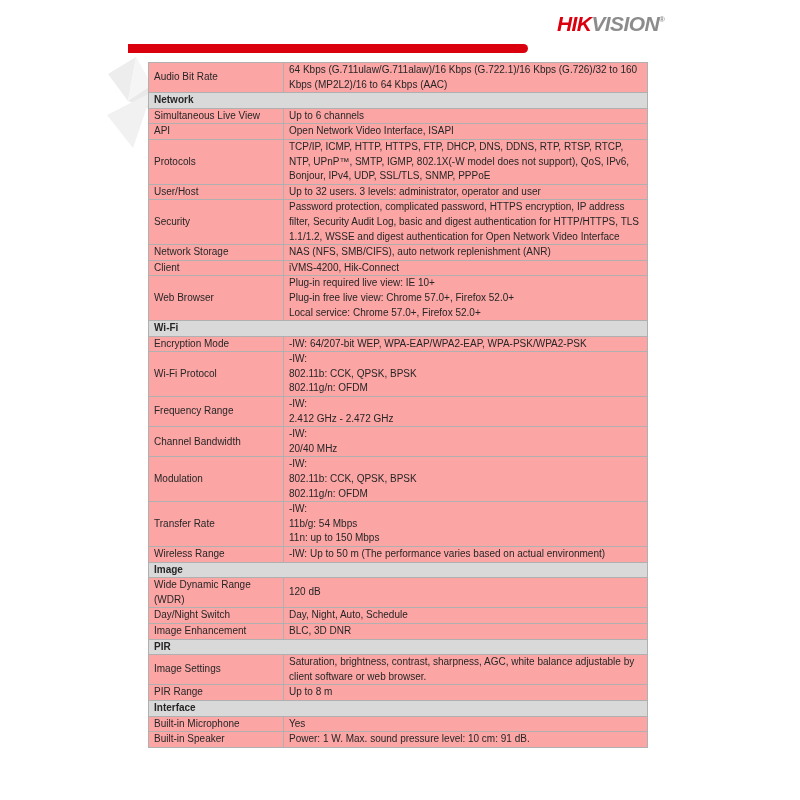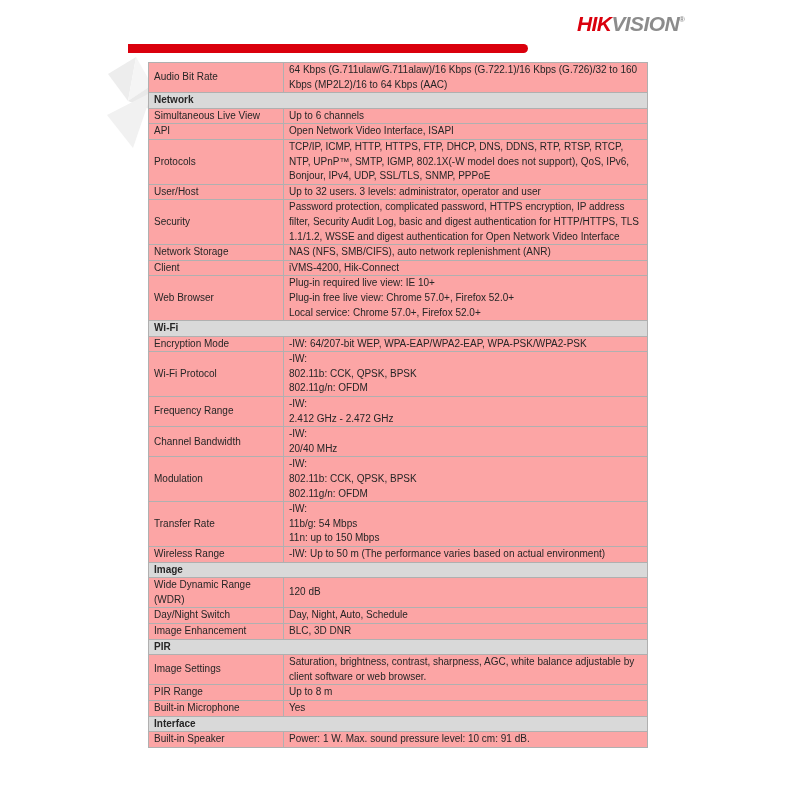--- a/index.html
+++ b/index.html
@@ -11,21 +11,21 @@
     overflow: hidden;
     color: #262626;
   }
   .page { position: absolute; inset: 0; }
 
   
   .logo {
     position: absolute; top: 9px; left: 557px;
     font-style: italic; font-weight: bold;
     font-size: 21px; letter-spacing: -0.6px;
-    white-space: nowrap; line-height: 22px; margin-left: 20px;
+    white-space: nowrap; line-height: 22px;
   }
   .logo-hik    { color: var(--brand-red); }
   .logo-vision { color: var(--logo-gray); }
   .logo-reg    { color: var(--logo-gray); font-size: 8px; font-style: normal;
                  vertical-align: 9px; letter-spacing: 0; }
 
   
   .red-bar {
     position: absolute; left: 128px; top: 44px;
     width: 400px; height: 9px;
@@ -181,26 +181,26 @@
         </tr>
         <tr>
           <td class="label">Image Settings</td>
           <td class="value">Saturation, brightness, contrast, sharpness, AGC, white balance adjustable by client software or web browser.</td>
         </tr>
         <tr>
           <td class="label">PIR Range</td>
           <td class="value">Up to 8 m</td>
         </tr>
         <tr>
+          <td colspan="2" class="section">Interface</td>
+        </tr>
+        <tr>
           <td class="label">Built-in Microphone</td>
           <td class="value">Yes</td>
         </tr>
         <tr>
-          <td colspan="2" class="section">Interface</td>
-        </tr>
-        <tr>
           <td class="label">Built-in Speaker</td>
           <td class="value">Power: 1 W. Max. sound pressure level: 10 cm: 91 dB.</td>
         </tr>
       </tbody>
   </table>
 
 </div>
 
 </body></html>

